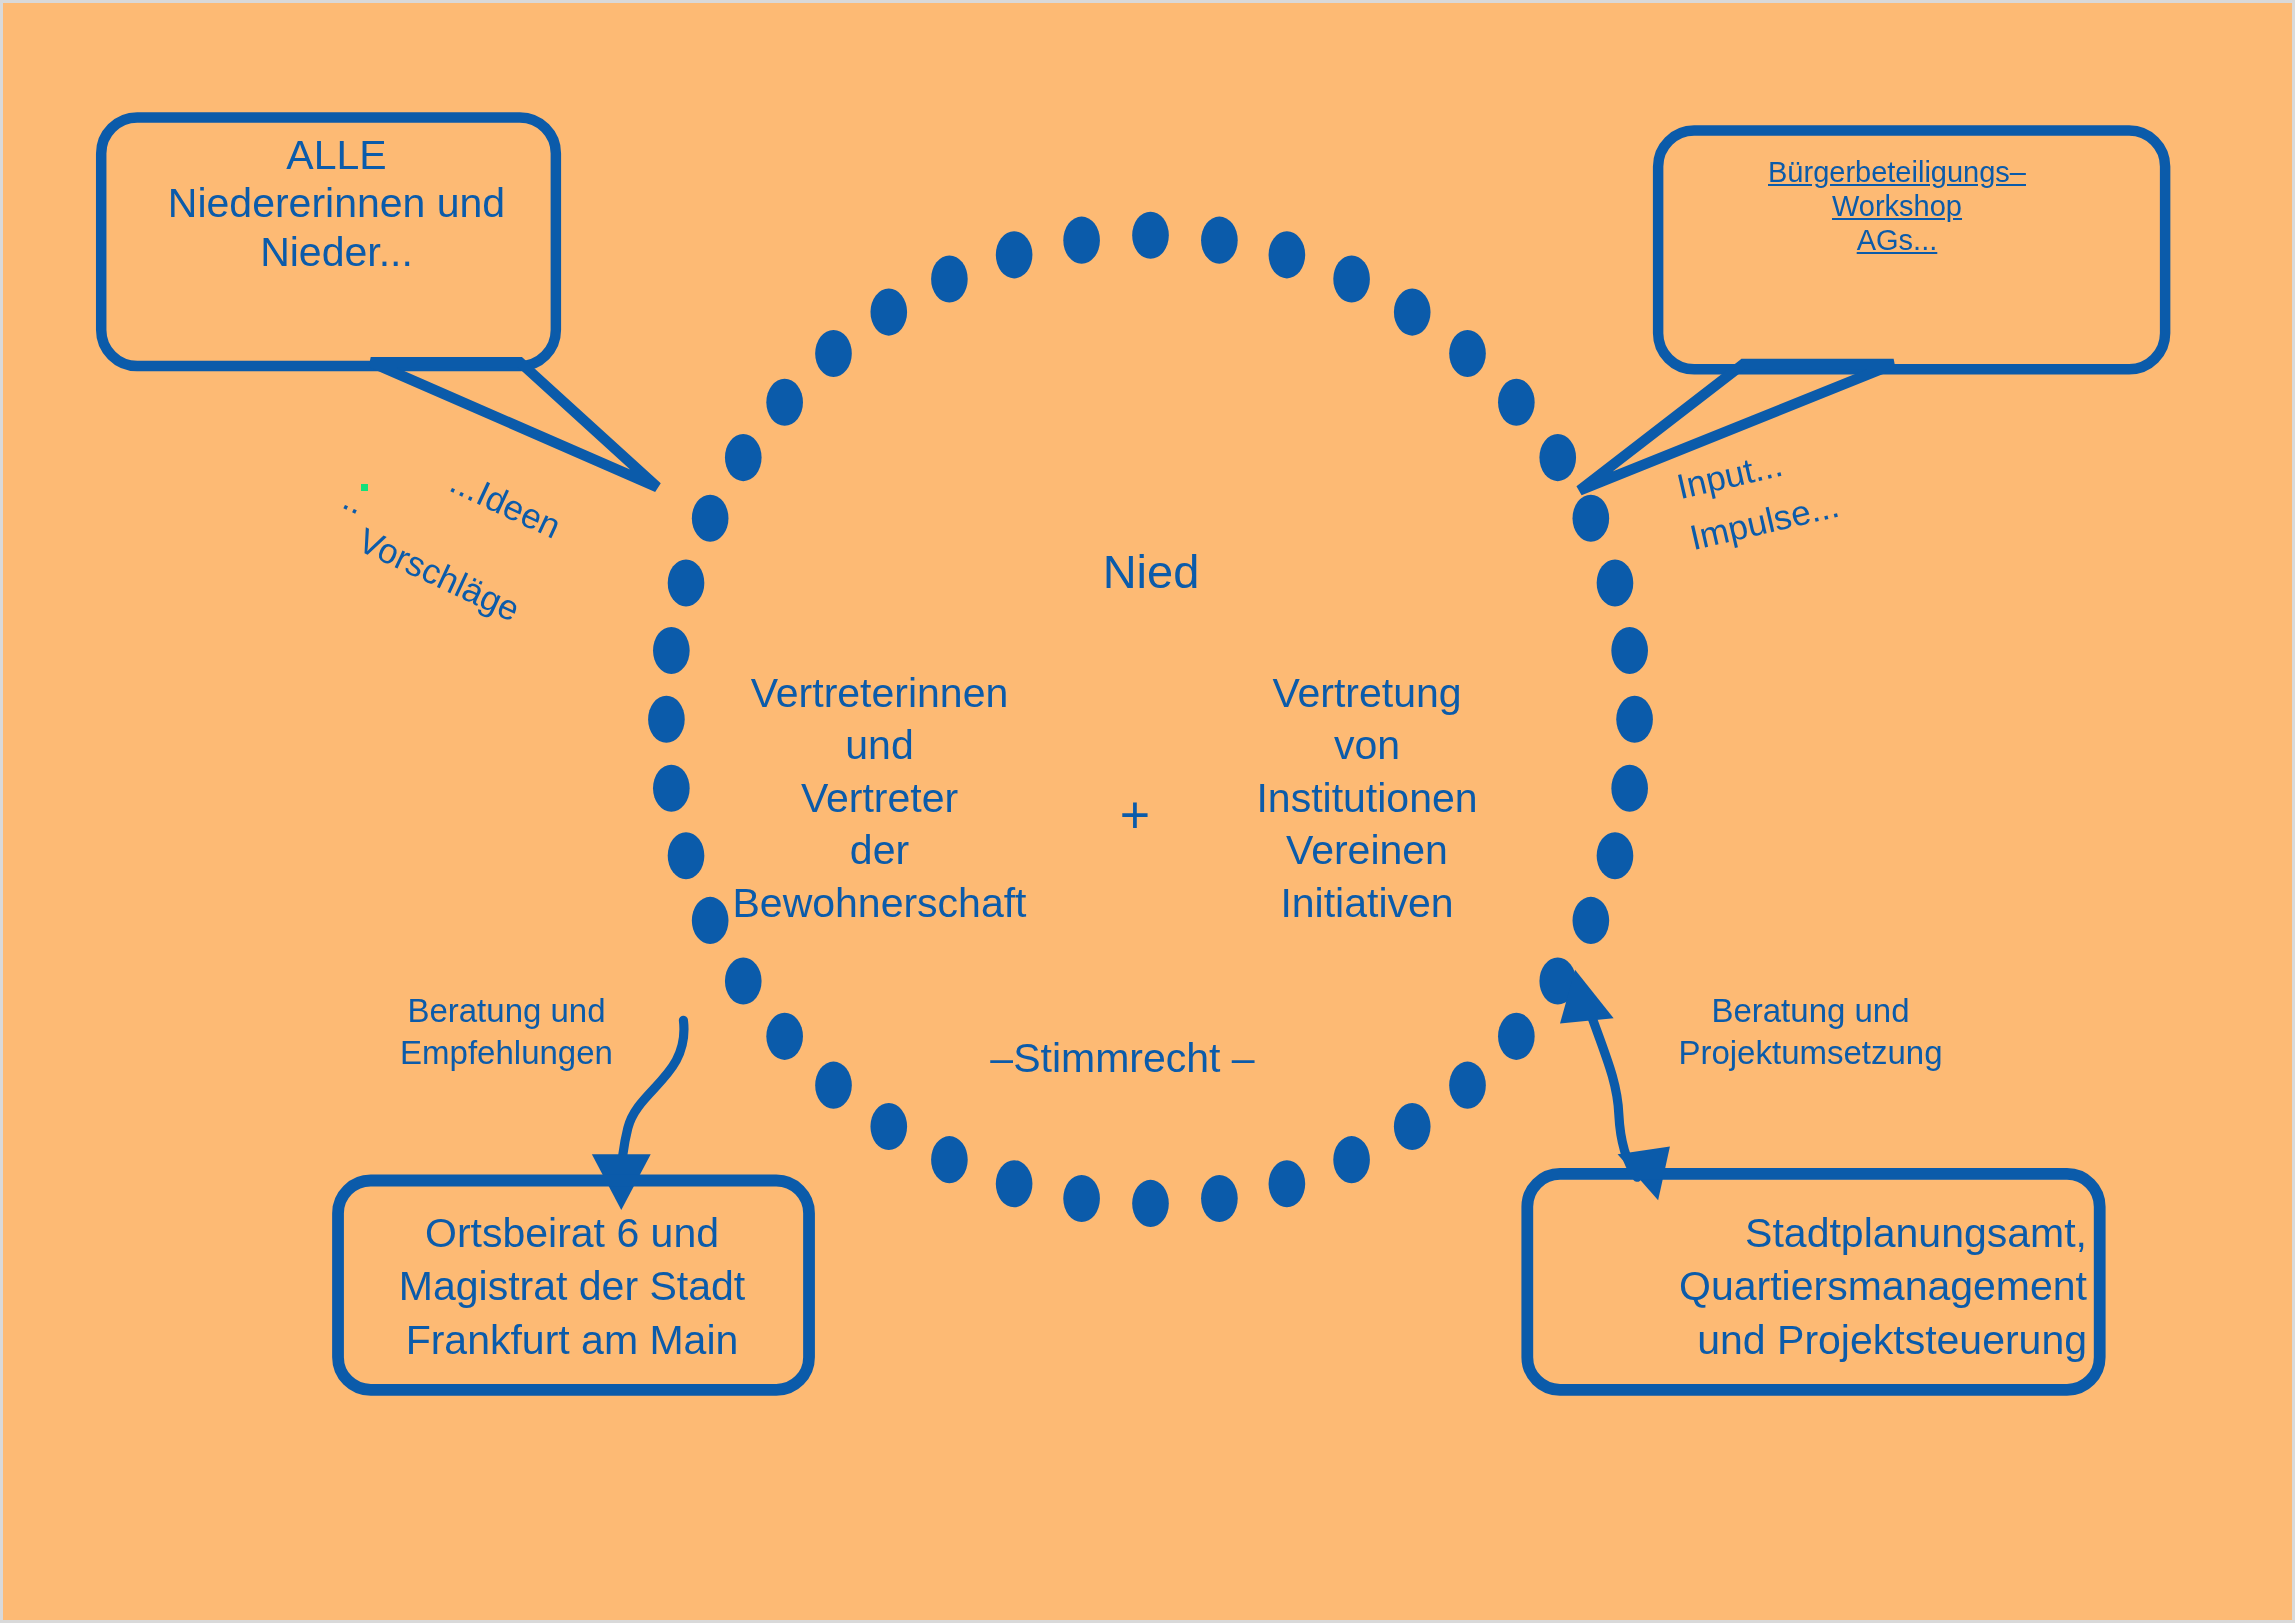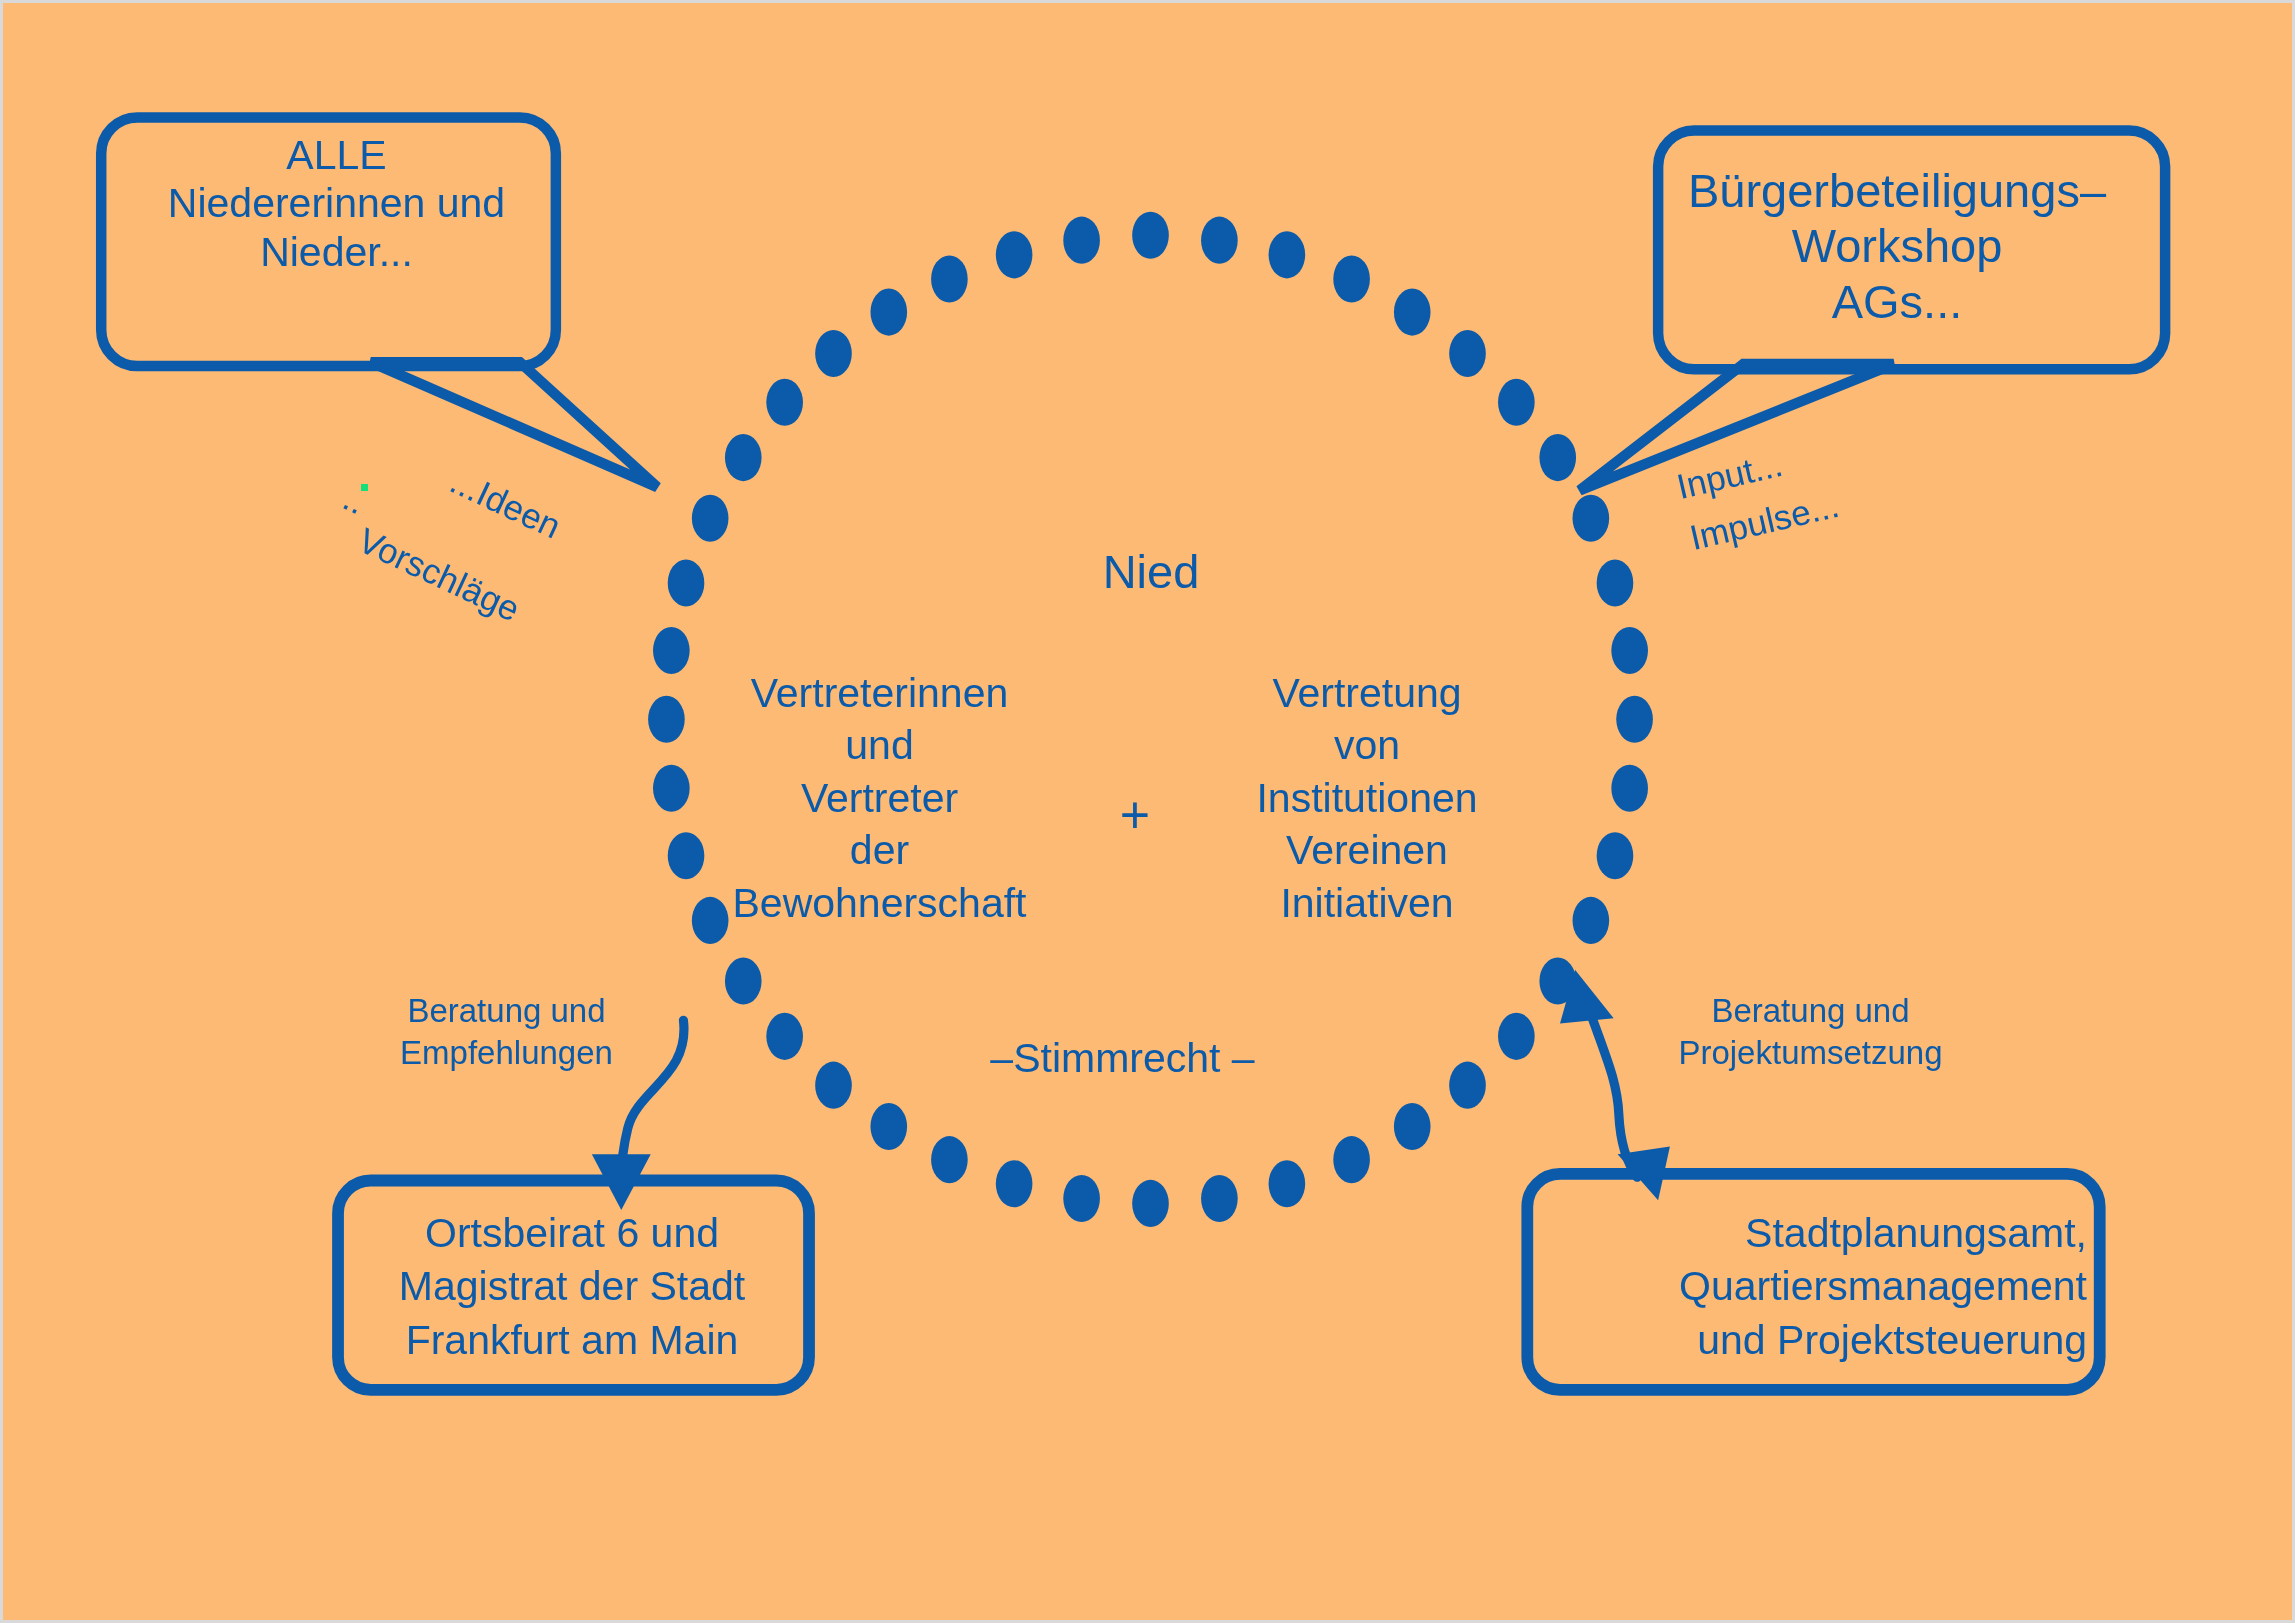--- a/index.html
+++ b/index.html
@@ -32,22 +32,23 @@
     white-space: pre-line;
     user-select: none;
   }
 
   
   #bubble-left-text {
     left: 98px; top: 128px; width: 471px;
     font-size: 41px;
   }
   #bubble-right-text {
-    left: 1665px; top: 160px; width: 458px;
-    font-size: 47px;
+    left: 1665px; top: 152px; width: 458px;
+    font-size: 29px;
+    text-decoration: underline;
   }
 
   
   #center-title {
     left: 821px; top: 363px; width: 654px;
     font-size: 76px; font-weight: bold;
     letter-spacing: -0.7px;
   }
   #center-sub1 {
     left: 821px; top: 472px; width: 654px;

